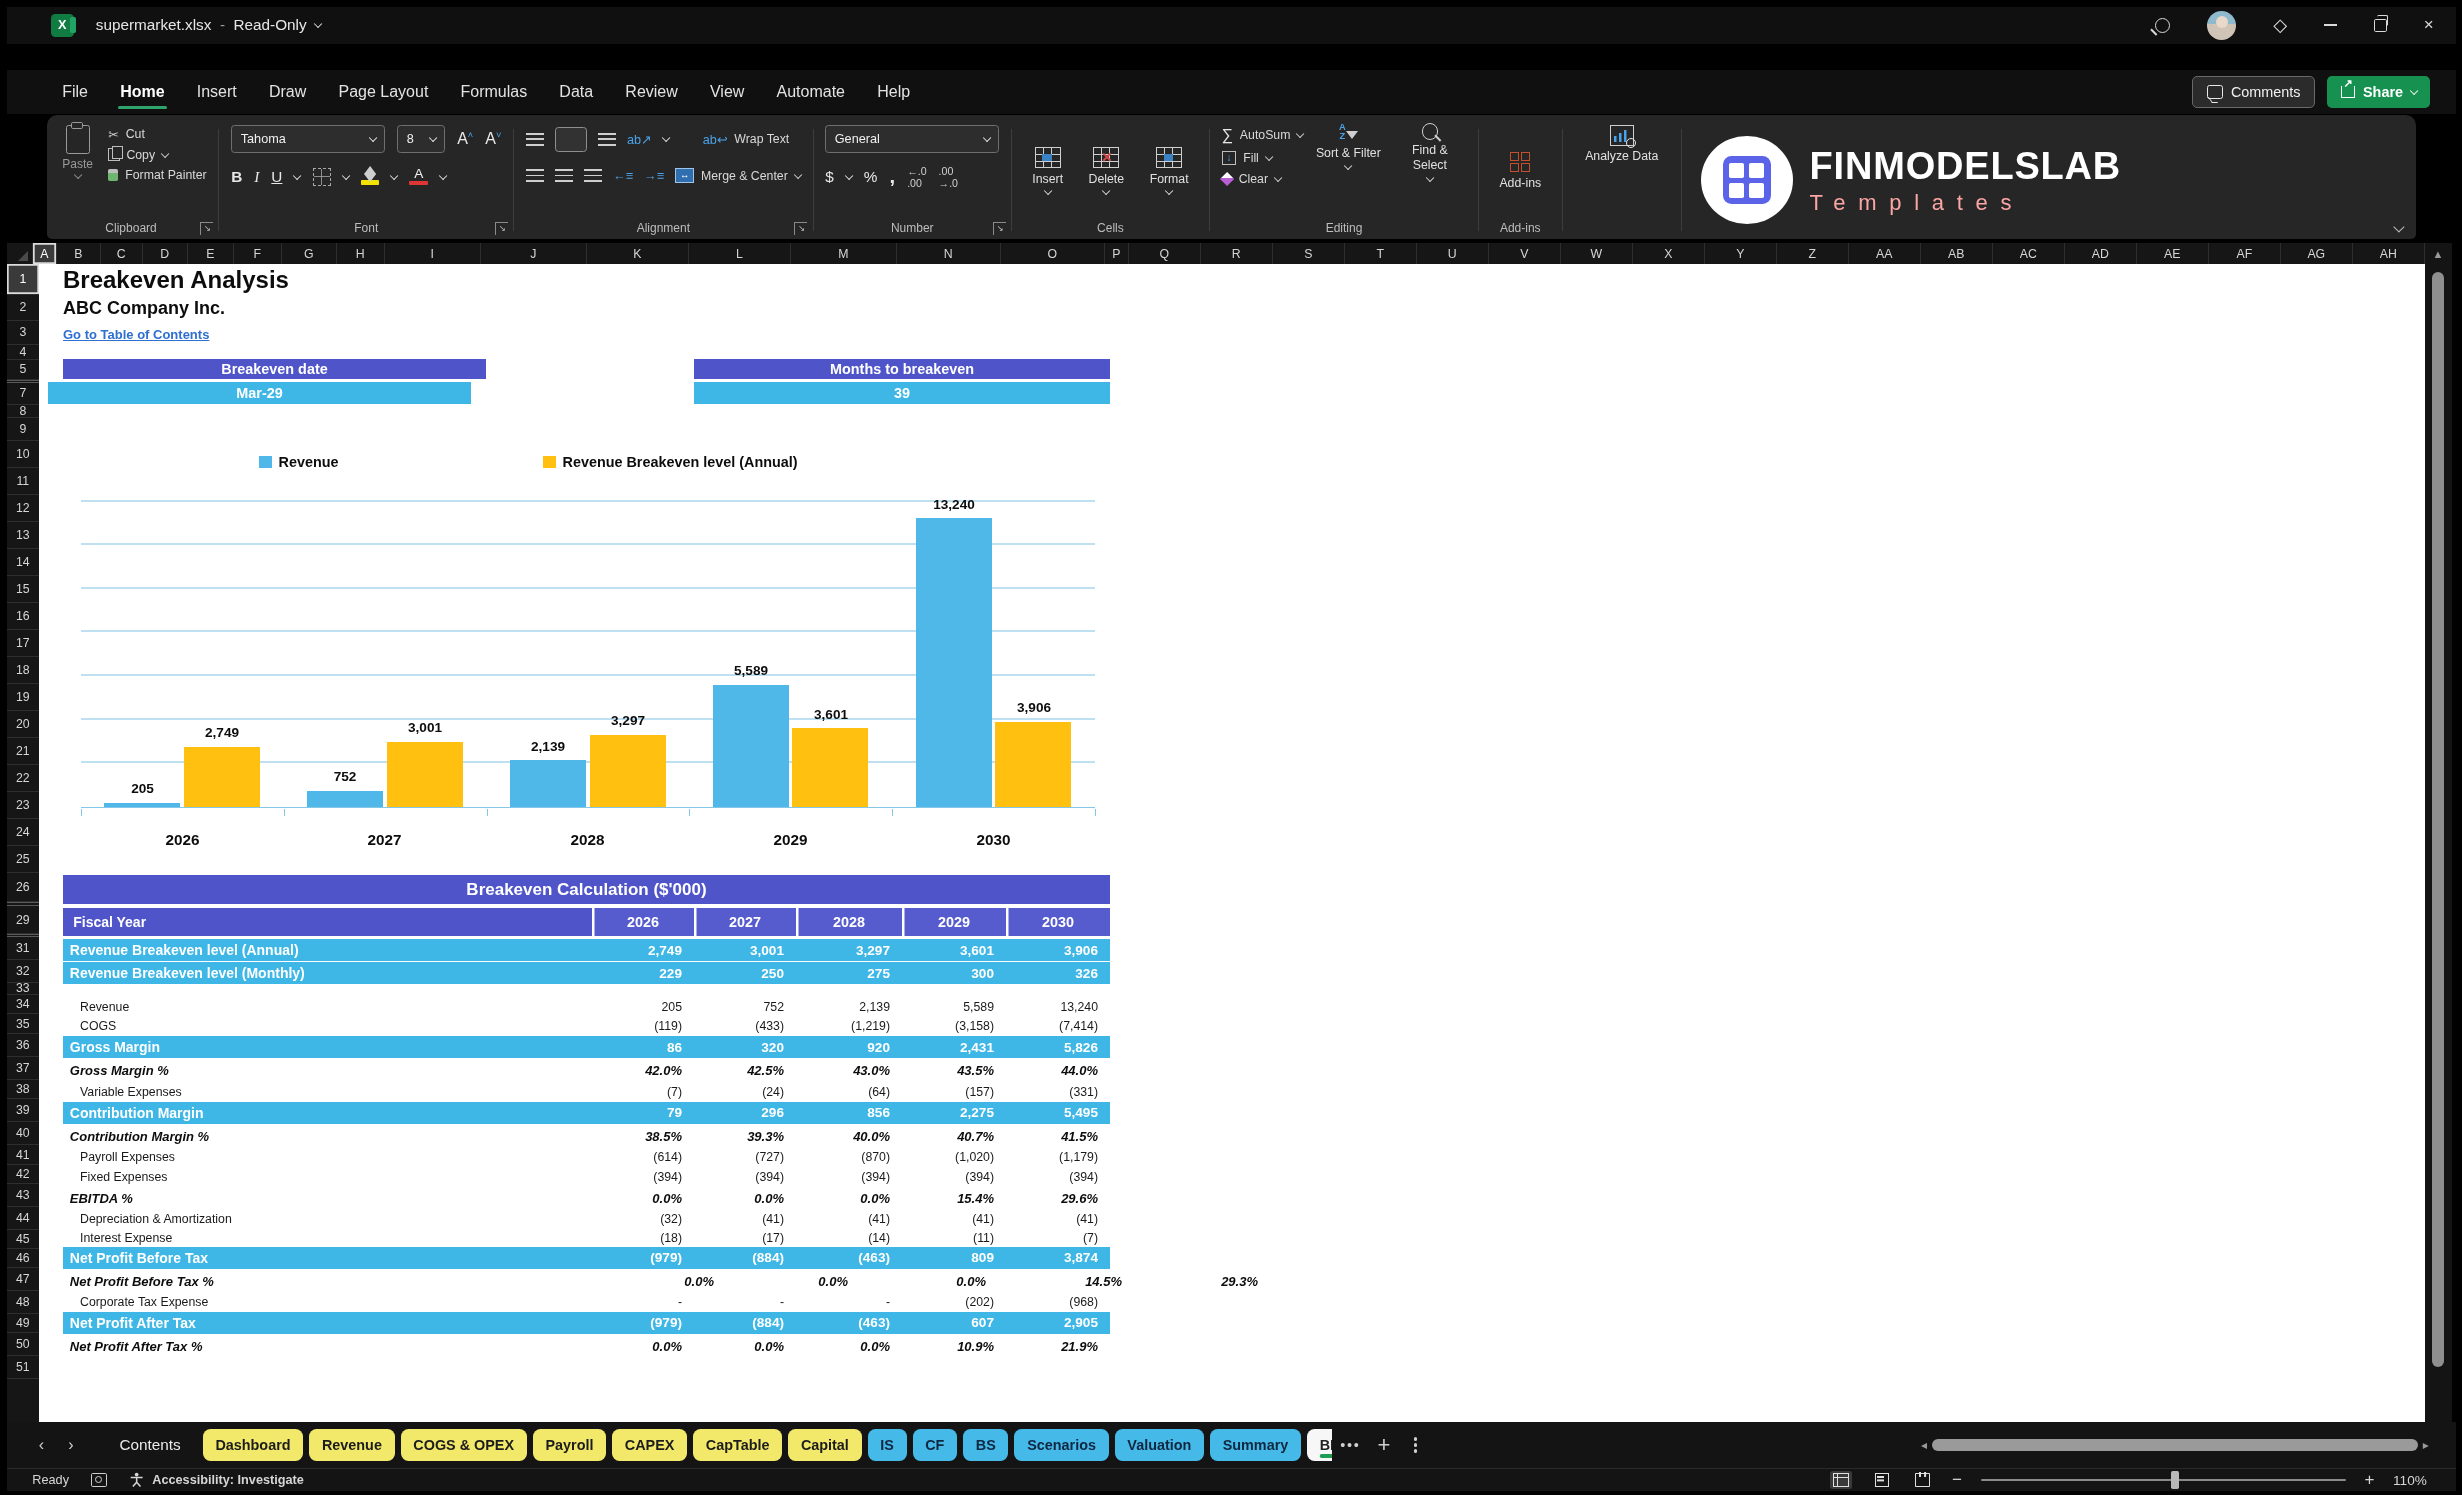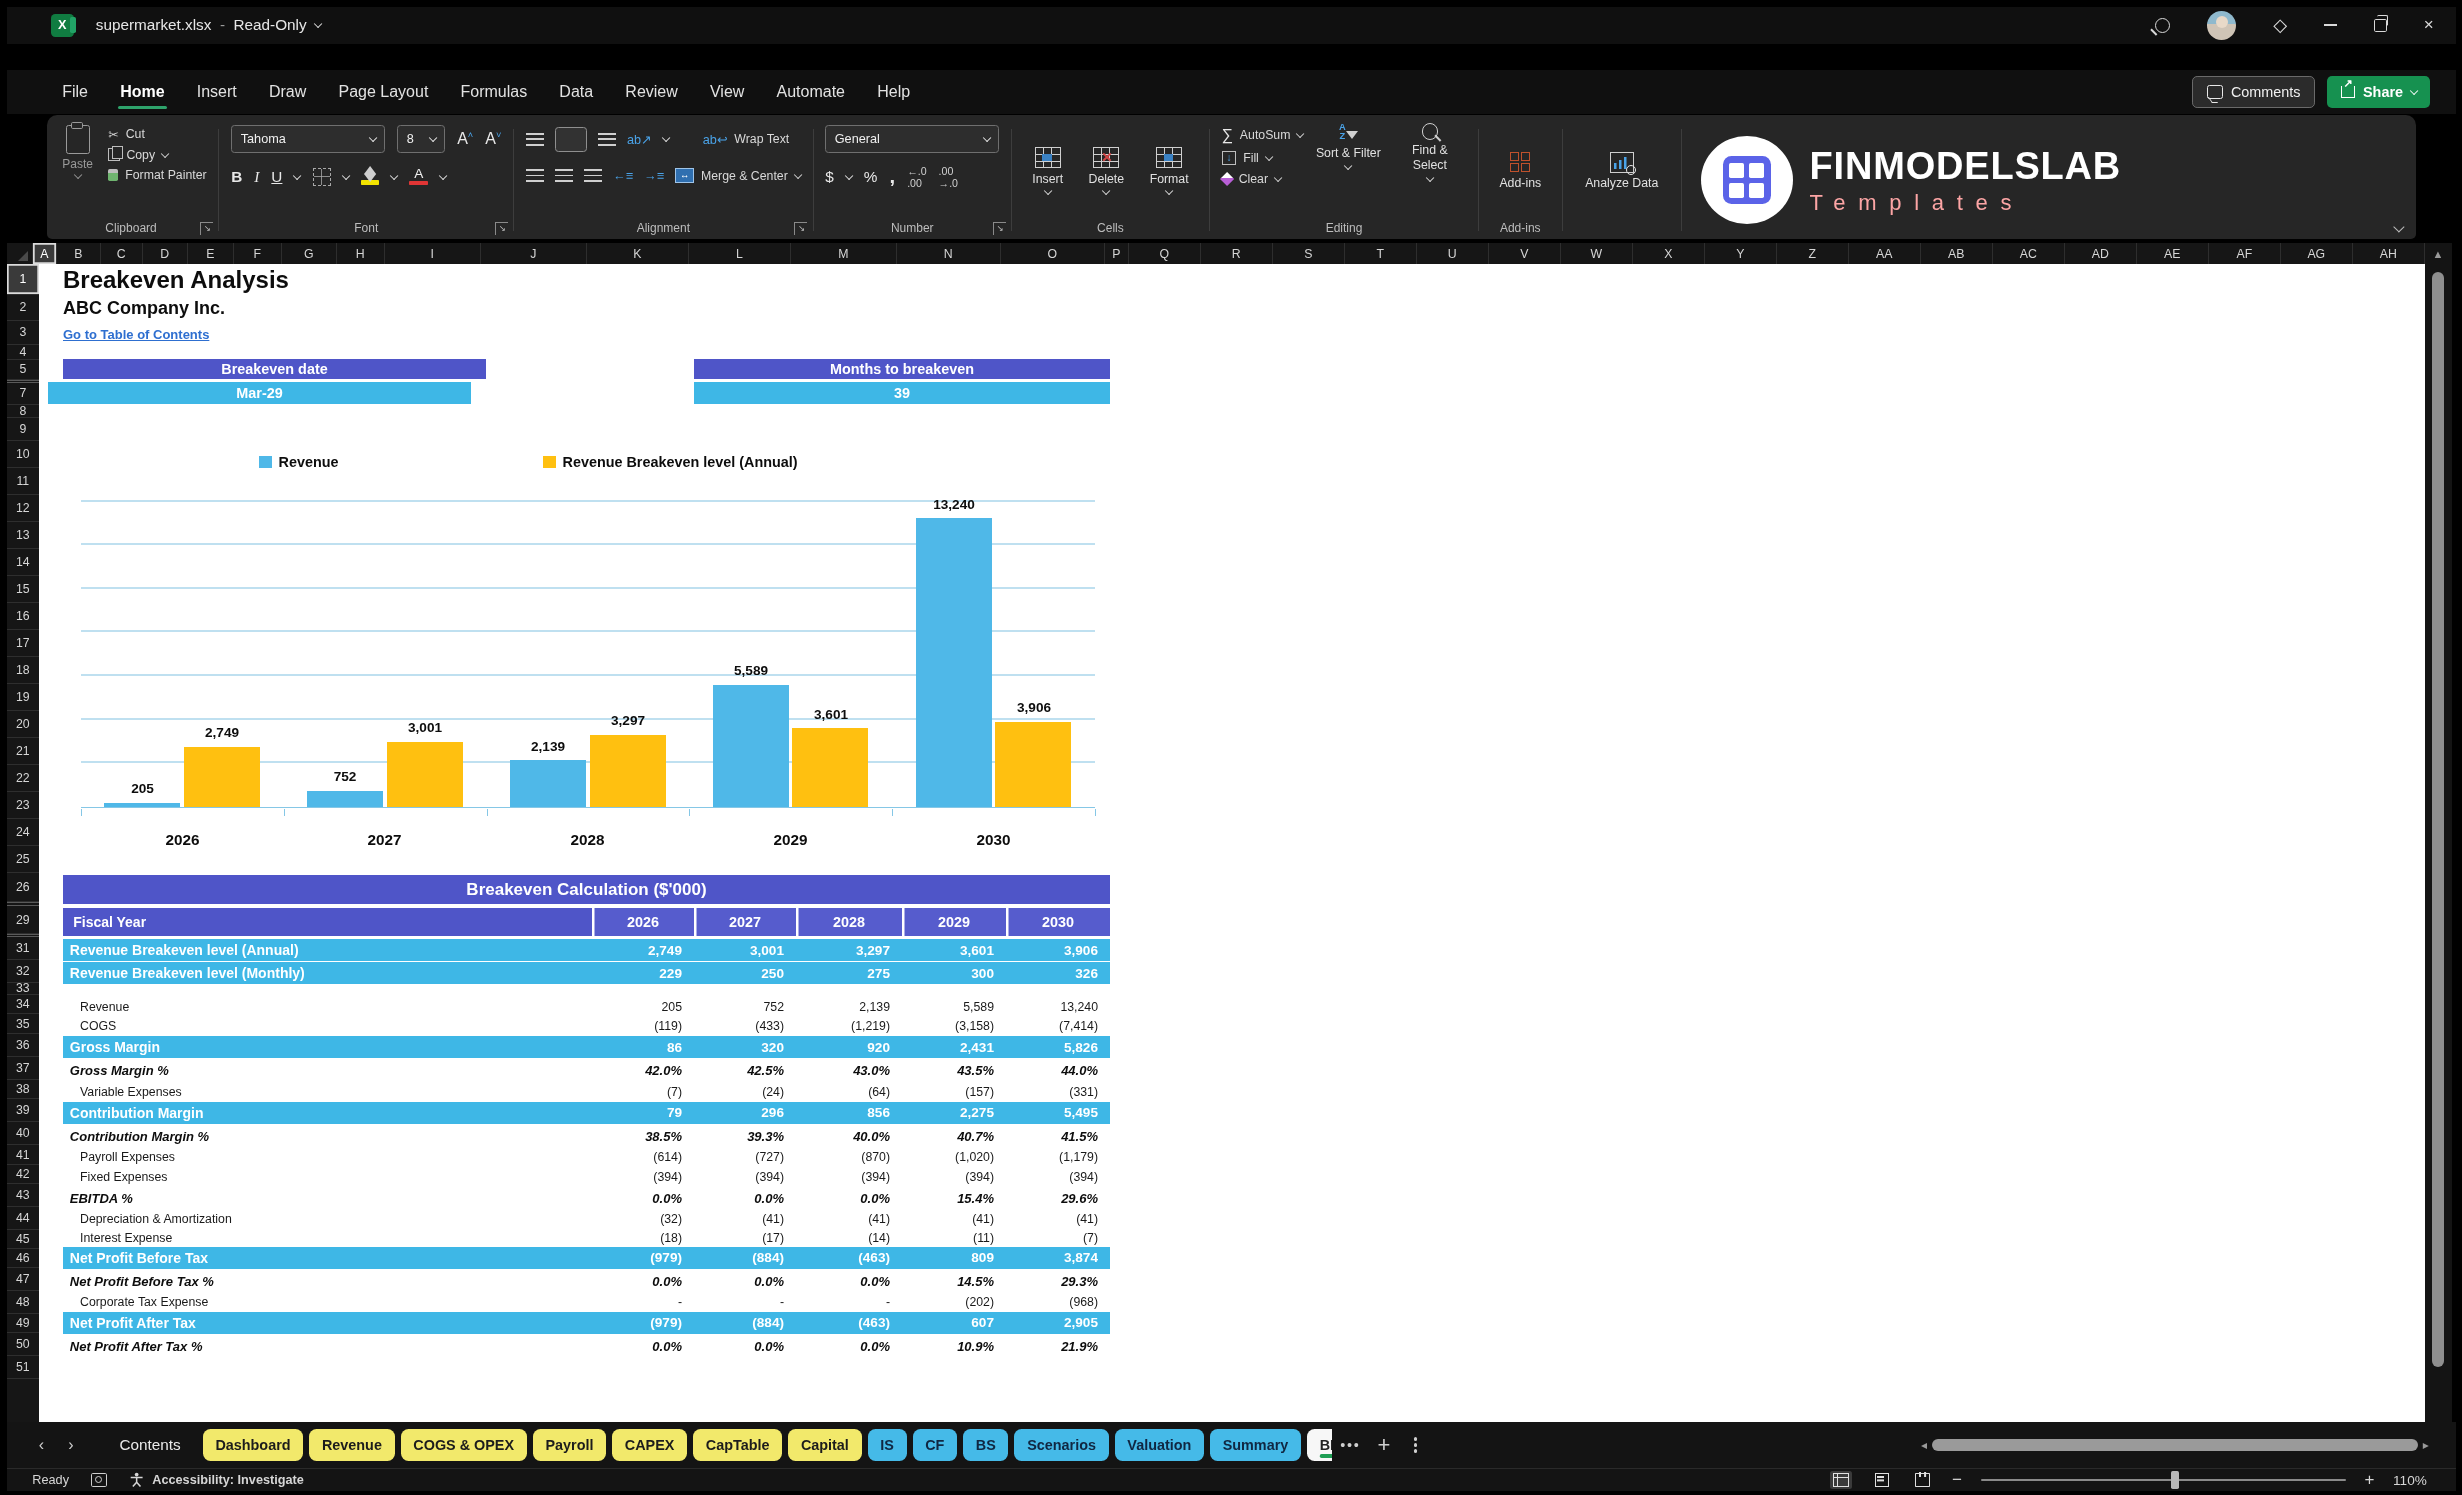--- a/index.html
+++ b/index.html
@@ -436,21 +436,21 @@
               <i></i>
             </span>
           <span>Add-ins</span>
         </div>
       </div>
       <div class="rlabel">Add-ins</div>
     </div>
     <div class="rsep"></div>
 
     <div class="rgroup">
-      <div class="rbody" style="align-items:center;">
+      <div class="rbody" style="">
         <div class="bigbtn" style="width:78px;">
           <span class="anlz-ic"></span>
           <span>Analyze Data</span>
         </div>
       </div>
       <div class="rlabel"></div>
     </div>
     <div class="rsep"></div>
 
     <div class="logo">
@@ -744,21 +744,21 @@
           <span class="val">(7)</span>
         </div>
         <div class="trow section" style="height: 23px;">
           <span class="lab">Net Profit Before Tax</span>
           <span class="val">(979)</span>
           <span class="val">(884)</span>
           <span class="val">(463)</span>
           <span class="val">809</span>
           <span class="val">3,874</span>
         </div>
-        <div class="trow percent" style="height: 23px;">
+        <div class="trow percent" style="height: 23px; gap: 32px;">
           <span class="lab">Net Profit Before Tax %</span>
           <span class="val">0.0%</span>
           <span class="val">0.0%</span>
           <span class="val">0.0%</span>
           <span class="val">14.5%</span>
           <span class="val">29.3%</span>
         </div>
         <div class="trow item" style="height: 18.7px;">
           <span class="lab">Corporate Tax Expense</span>
           <span class="val">-</span>

